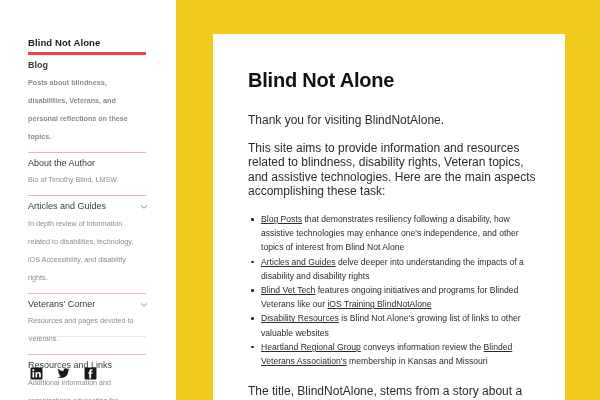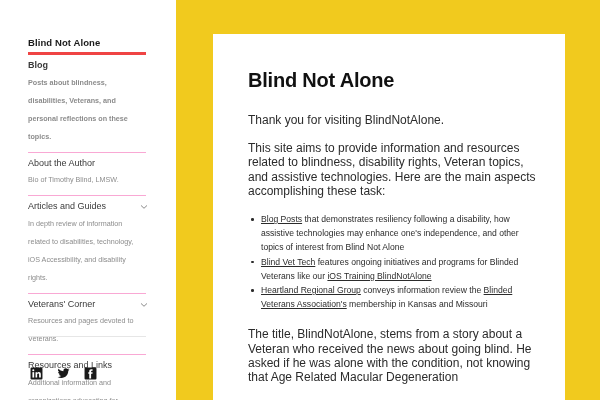--- a/index.html
+++ b/index.html
@@ -269,21 +269,27 @@
 
     <p class="body-para">Thank you for visiting BlindNotAlone.</p>
 
     <p class="body-para">This site aims to provide information and resources related to blindness, disability rights, Veteran topics, and assistive technologies. Here are the main aspects accomplishing these task:</p>
 
     <ul id="feature-list">
       <li>
         <a class="ilink">Blog Posts</a><span> that demonstrates resiliency following a disability, how assistive technologies may enhance one's independence, and other topics of interest from Blind Not Alone</span>
       </li>
       <li>
+        <a class="ilink">Articles and Guides</a><span> delve deeper into understanding the impacts of a disability and disability rights</span>
+      </li>
+      <li>
         <a class="ilink">Blind Vet Tech</a><span> features ongoing initiatives and programs for Blinded Veterans like our </span><a class="ilink">iOS Training BlindNotAlone</a><span></span>
+      </li>
+      <li>
+        <a class="ilink">Disability Resources</a><span> is Blind Not Alone's growing list of links to other valuable websites</span>
       </li>
       <li>
         <a class="ilink">Heartland Regional Group</a><span> conveys information review the </span><a class="ilink">Blinded Veterans Association's</a><span> membership in Kansas and Missouri</span>
       </li>
     </ul>
 
     <p class="body-para">The title, BlindNotAlone, stems from a story about a Veteran who received the news about going blind. He asked if he was alone with the condition, not knowing that Age Related Macular Degeneration</p>
 
   </div>
 </div>

